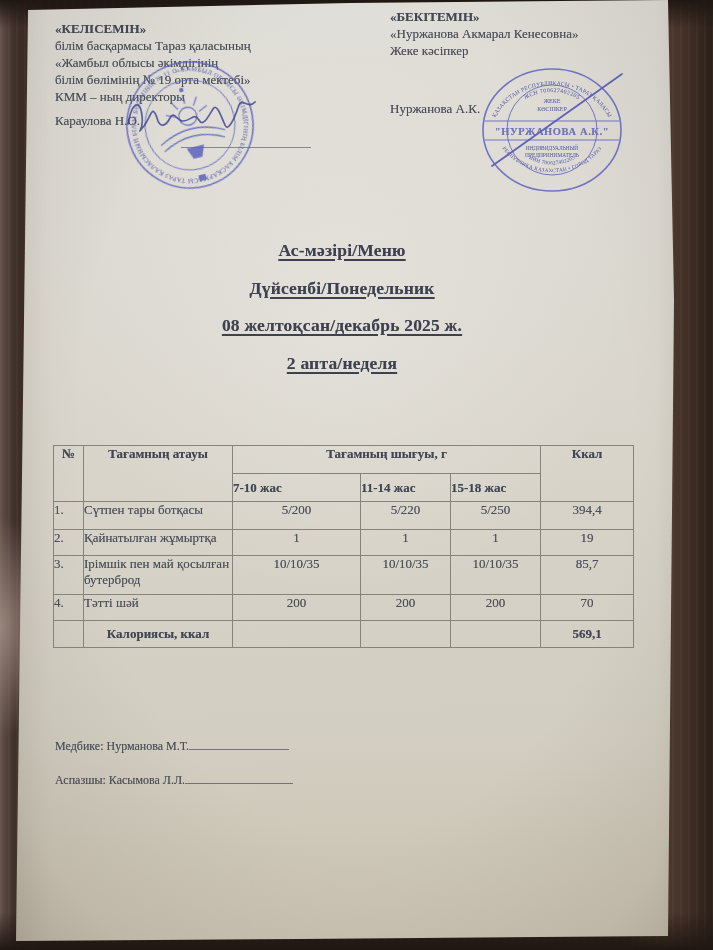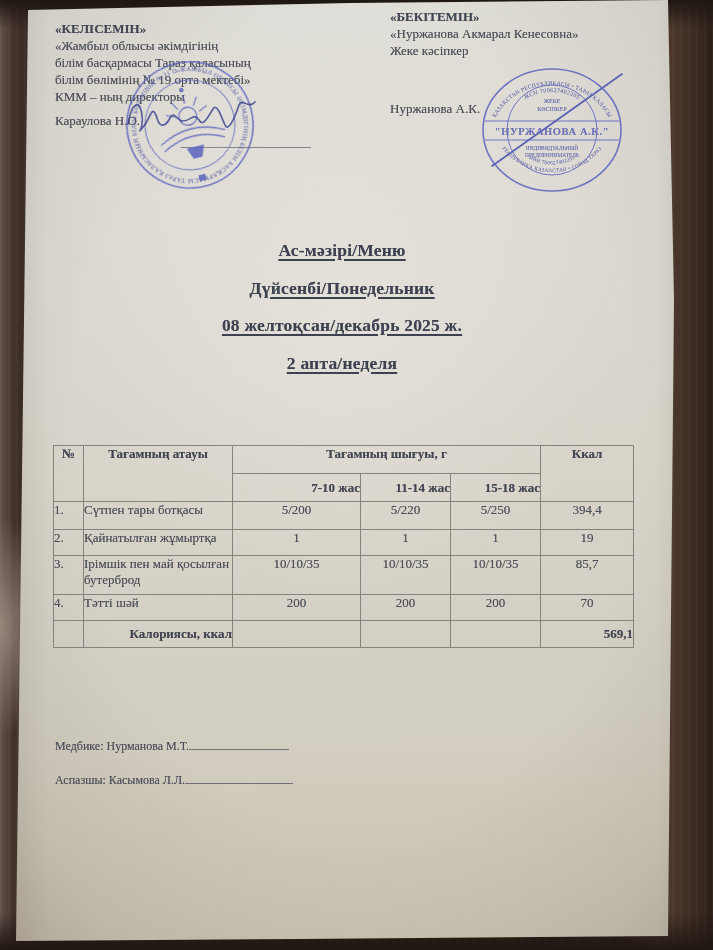--- a/index.html
+++ b/index.html
@@ -48,45 +48,45 @@
     font-size:17.5px; font-weight:bold; color:#3e4250; margin-bottom:16.5px;
     text-decoration:underline; text-underline-offset:3px; text-decoration-thickness:1.5px;
     letter-spacing:.2px;
   }
 
   .menu-table { position:absolute; left:53px; top:445px; width:580px;
     border-collapse:collapse; table-layout:fixed; font-size:13px; color:#4b4e58; }
   .menu-table td, .menu-table th { border:1px solid #84837c; padding:0; overflow:hidden; }
   .menu-table th { font-weight:bold; color:#424552; }
   .th-top { vertical-align:top; padding-top:4px; text-align:center; }
-  .c { text-align:right; }
+  .c { text-align:left; }
   .name-cell { text-align:left; padding:2px 4px 0 6px; vertical-align:top; line-height:15.5px; }
   .no-cell { text-align:left; padding:2px 0 0 5px; vertical-align:top; }
   .val-cell { text-align:center; vertical-align:top; padding-top:3px; }
-  .total-label { font-weight:bold; text-align:right; padding-left:6px; vertical-align:middle; color:#424552; }
-  .total-val { font-weight:bold; text-align:right; vertical-align:middle; color:#424552;font-family:Liberation Serif, serif; }
+  .total-label { font-weight:bold; text-align:center; padding-left:6px; vertical-align:middle; color:#424552; }
+  .total-val { font-weight:bold; text-align:center; vertical-align:middle; color:#424552;font-family:Liberation Serif, serif; }
   tr.rh1 { height:28px; } tr.rh2 { height:28px; } tr.r1 { height:28px; }
   tr.r2 { height:26px; } tr.r3 { height:39px; } tr.r4 { height:26px; } tr.rt { height:27px; }
 
   .footer-line { position:absolute; left:55px; font-size:12px; white-space:nowrap; }
   .f1 { top:736px; } .f2 { top:770px; }
   .blank-line { display:inline-block; border-bottom:1px solid #60636c; height:13px; vertical-align:baseline; opacity:.85; }
 </style>
 </head>
 <body>
 
 <div class="scene">
   <div class="paper"></div>
 
   <div class="doc">
 
     <div class="hblock h-left">
       <div class="b-title">«КЕЛІСЕМІН»</div>
+      <div>білім басқармасы Тараз қаласының</div>
       <div>«Жамбыл облысы әкімдігінің</div>
-      <div>білім басқармасы Тараз қаласының</div>
       <div>білім бөлімінің № 19 орта мектебі»</div>
       <div>КММ – ның директоры</div>
       <div class="signer">Караулова Н.О.</div>
       <div class="sig-underline"></div>
     </div>
 
     <div class="hblock h-right">
       <div class="b-title">«БЕКІТЕМІН»</div>
       <div>«Нуржанова Акмарал Кенесовна»</div>
       <div>Жеке кәсіпкер</div>

